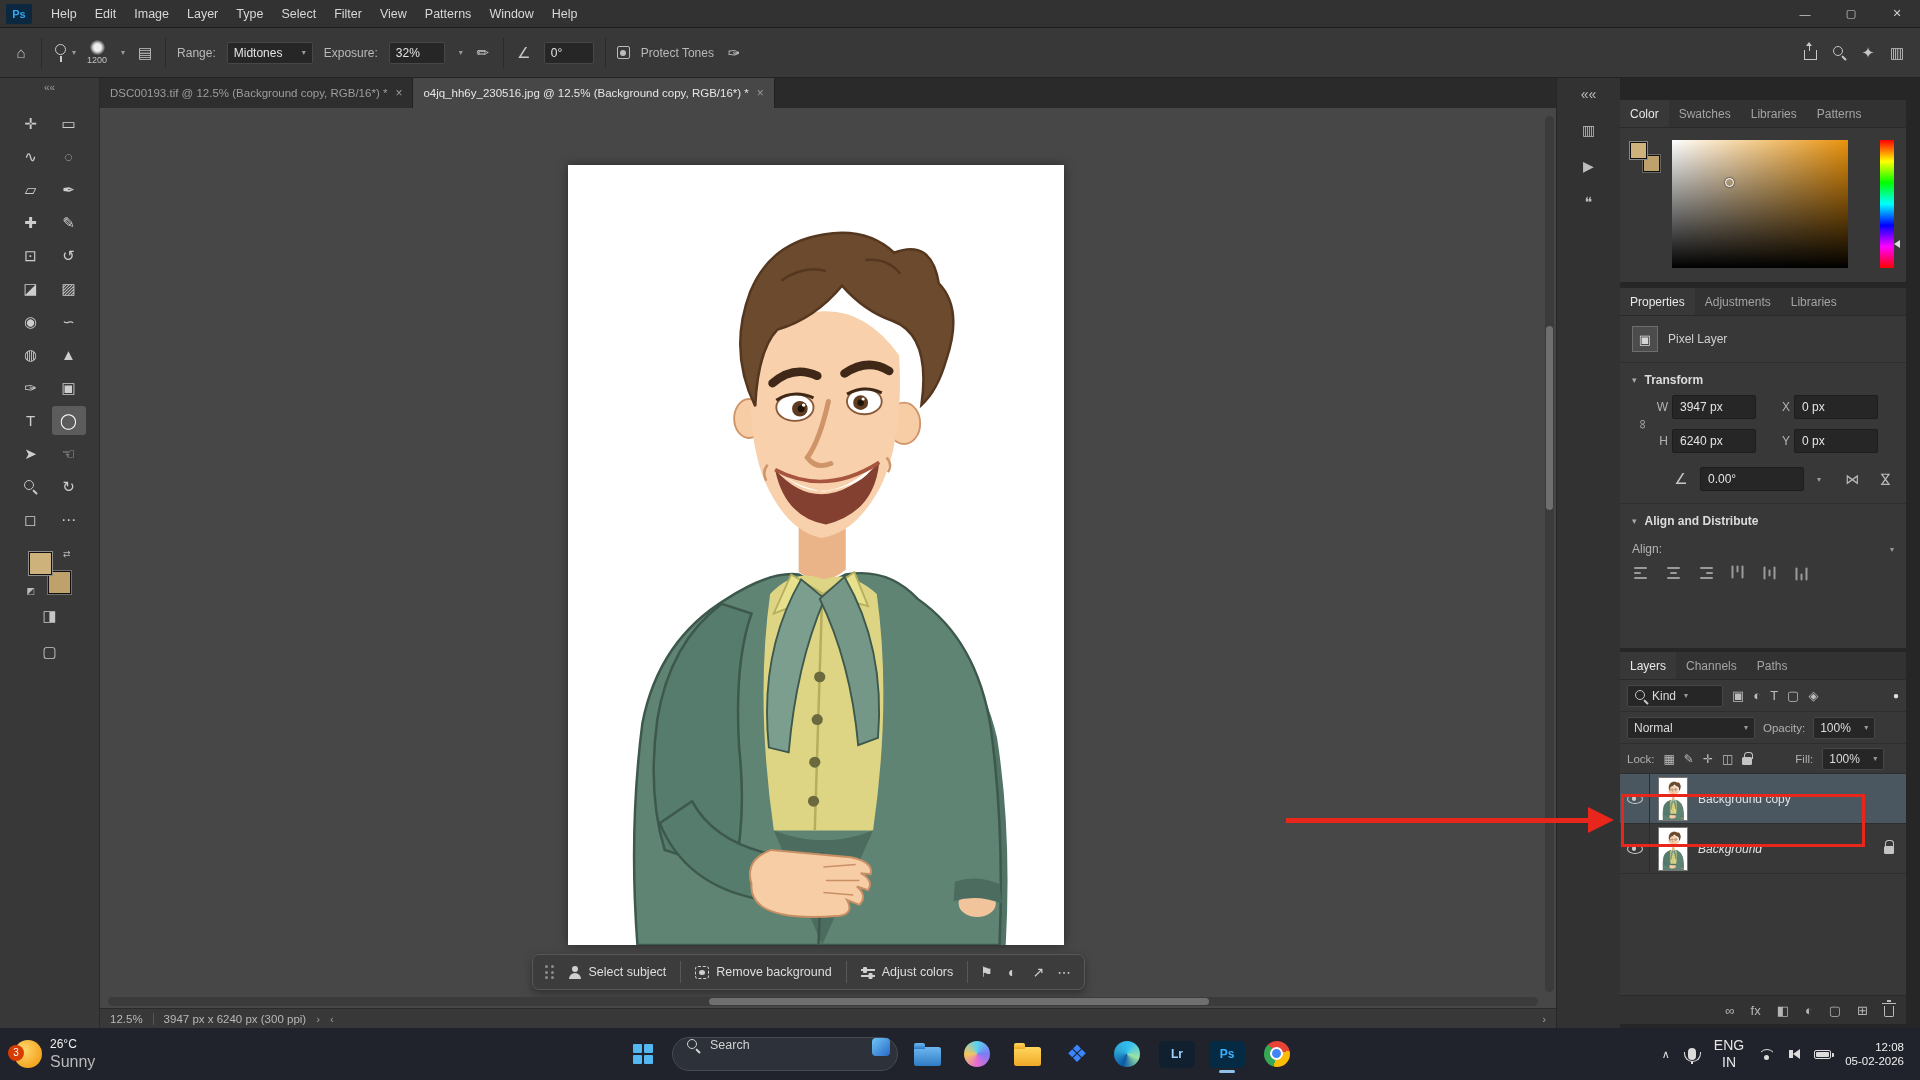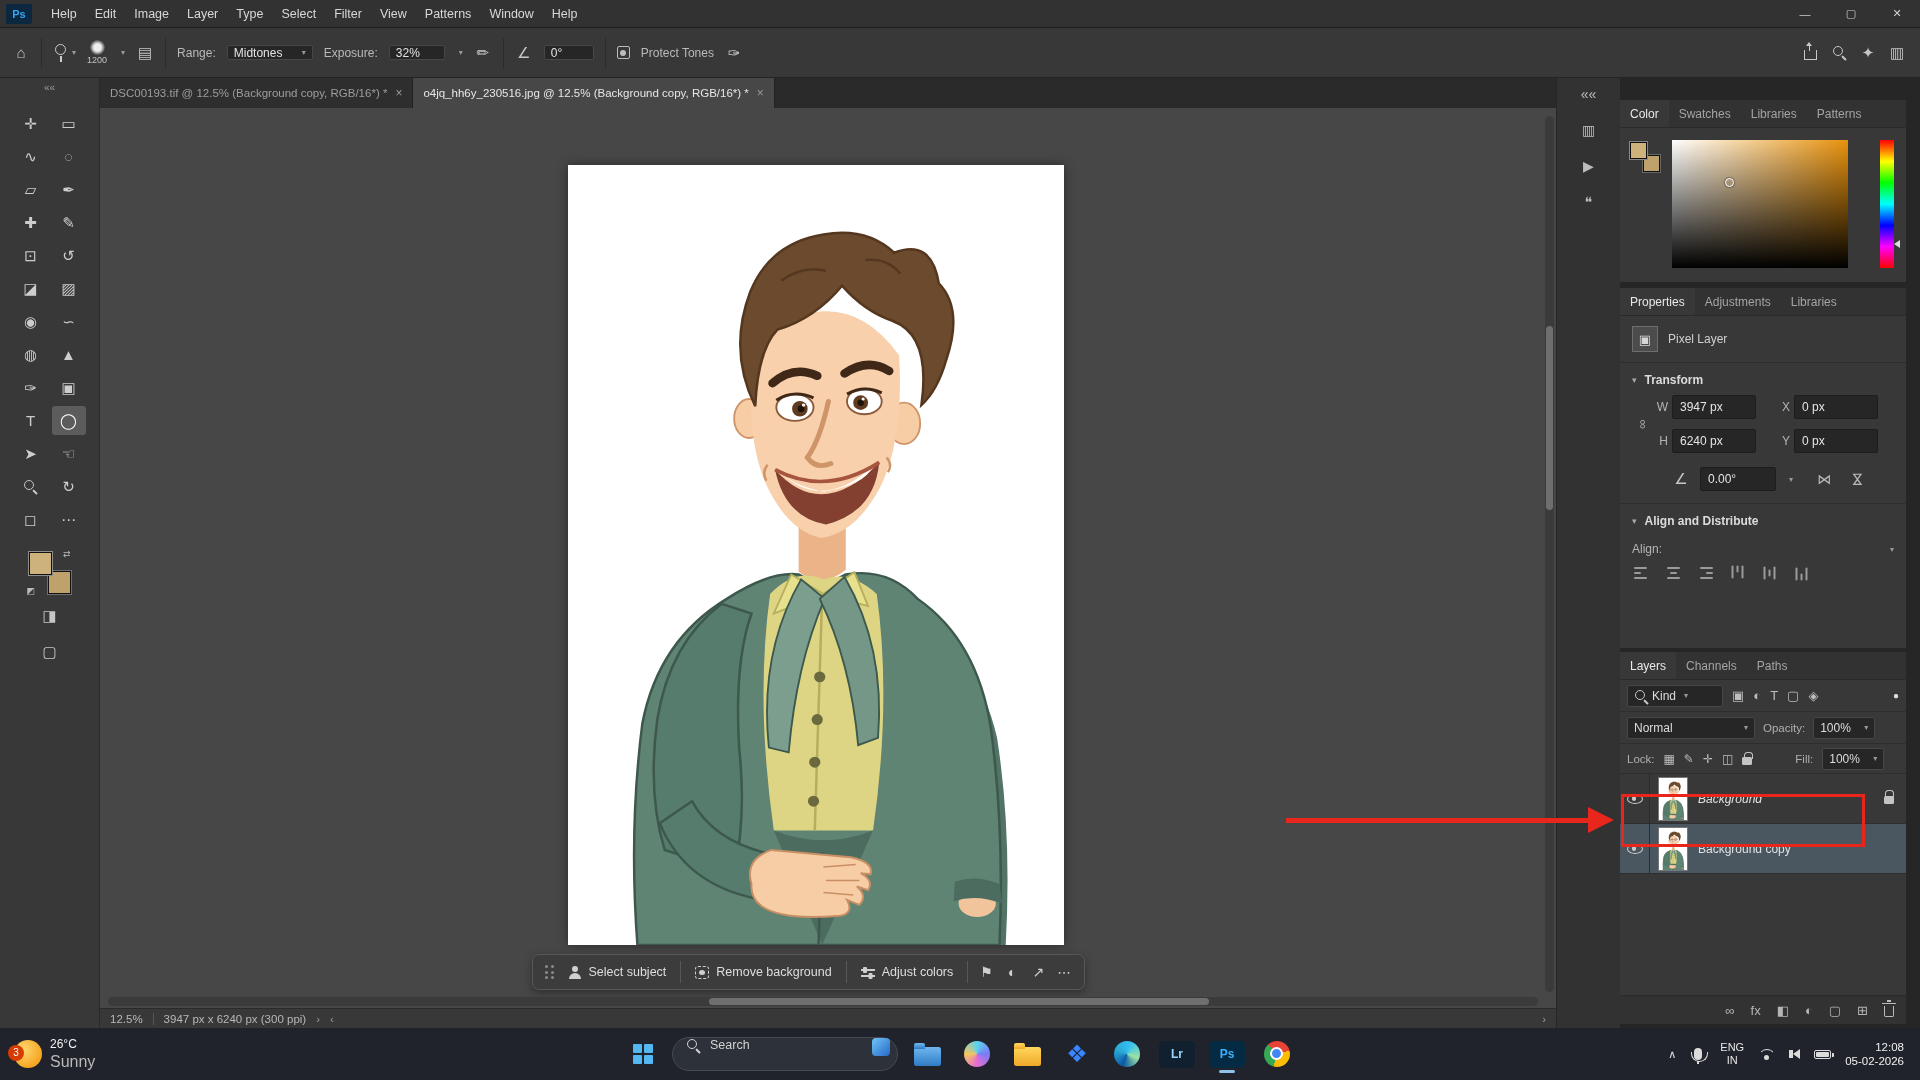--- a/index.html
+++ b/index.html
@@ -9,21 +9,21 @@
 #menubar{position:absolute;top:0;left:0;width:1920px;height:28px;background:#323232;border-bottom:1px solid #1e1e1e;display:flex;align-items:center;z-index:10}
 .ps-logo{width:26px;height:20px;margin:0 10px 0 6px;background:#0b2840;color:#35a7f0;font-weight:bold;font-size:11px;display:flex;align-items:center;justify-content:center;border-radius:2px}
 .menu-item{padding:0 9px;height:28px;display:flex;align-items:center;font-size:12.5px;color:#d8d8d8}
 .win-controls{margin-left:auto;display:flex}
 .win-btn{width:46px;height:28px;display:flex;align-items:center;justify-content:center;color:#cfcfcf;font-size:11px}
 
 #optionsbar{position:absolute;top:28px;left:0;width:1920px;height:50px;background:#383838;border-bottom:1px solid #242424;display:flex;align-items:center;gap:11px;padding:0 14px 0 12px;z-index:9}
 .ob-ic{color:#c6c6c6;font-size:15px;display:flex;align-items:center;justify-content:center;min-width:18px}
 .ob-sep{width:1px;height:30px;background:#2b2b2b}
 .ob-label{color:#b9b9b9;font-size:12px}
-.ob-field{background:#262626;border:1px solid #474747;border-radius:2px;height:15px;display:flex;align-items:center;justify-content:space-between;padding:0 6px;color:#e3e3e3;font-size:12px}
+.ob-field{background:#262626;border:1px solid #474747;border-radius:2px;height:22px;display:flex;align-items:center;justify-content:space-between;padding:0 6px;color:#e3e3e3;font-size:12px}
 .w86{width:86px}.w56{width:56px}.w50{width:50px}
 .dd{font-size:8px;color:#9a9a9a;margin-left:3px}
 .tool-current{display:flex;align-items:center;gap:2px}
 .brush-pre{display:flex;flex-direction:column;align-items:center;line-height:1}
 .bdot{width:15px;height:15px;border-radius:50%;background:radial-gradient(circle,#ededed 35%,rgba(237,237,237,0) 75%)}
 .bnum{font-size:9px;color:#c2c2c2;margin-top:1px}
 .loli{display:inline-block;width:14px;height:17px;position:relative}
 .loli::before{content:"";position:absolute;top:0;left:2px;width:9px;height:9px;border:1.8px solid #ccc;border-radius:50%}
 .loli::after{content:"";position:absolute;left:7.2px;top:11.5px;width:1.8px;height:6px;background:#ccc}
 .pt-ic{width:13px;height:13px;border:1.5px solid #bbb;border-radius:2px;position:relative;display:inline-block}
@@ -175,21 +175,21 @@
 .adobe-tile{width:36px;height:27px;border-radius:5px;background:#042a44;color:#3cb1ff;font-weight:bold;font-size:12px;display:flex;align-items:center;justify-content:center}
 .adobe-tile.lr{background:#10202e;color:#9ed5ff}
 .chrome{width:26px;height:26px;border-radius:50%;background:conic-gradient(from -45deg,#ea4335 0 33.3%,#fbbc05 0 66.6%,#34a853 0 100%);position:relative}
 .chrome::after{content:"";position:absolute;left:6px;top:6px;width:9px;height:9px;background:#4285f4;border:2.5px solid #fff;border-radius:50%}
 .run-ind{position:absolute;bottom:2px;left:50%;transform:translateX(-50%);width:16px;height:3px;border-radius:2px;background:#8fc3ea}
 .tray{margin-left:auto;display:flex;align-items:center;gap:14px;padding-right:16px}
 .tray-chev{color:#e0e0e0;font-size:11px}
 .icon-mic{width:8px;height:12px;background:#dcdcdc;border-radius:4px;position:relative;margin:0 4px}
 .icon-mic::before{content:"";position:absolute;left:-3.5px;top:4px;width:15px;height:9px;border:1.6px solid #dcdcdc;border-top:none;border-radius:0 0 9px 9px}
 .icon-mic::after{content:"";position:absolute;left:3px;bottom:-4px;width:2px;height:3.5px;background:#dcdcdc}
-.lang{line-height:1.2;font-size:11px;color:#e6e6e6;text-align:center}
+.lang{line-height:1.2;font-size:14px;color:#e6e6e6;text-align:center}
 .icon-wifi{width:16px;height:12px;position:relative}
 .icon-wifi::before{content:"";position:absolute;left:0;top:1px;width:16px;height:16px;border:1.8px solid #dcdcdc;border-radius:50%;clip-path:polygon(50% 50%,-20% -20%,120% -20%)}
 .icon-wifi::after{content:"";position:absolute;left:5.6px;top:7px;width:5px;height:5px;background:#dcdcdc;border-radius:50%}
 .icon-vol{width:0;height:0;border:5px solid transparent;border-right:7px solid #dcdcdc;position:relative}
 .icon-vol::before{content:"";position:absolute;left:-4px;top:-4px;width:3.5px;height:8px;background:#dcdcdc}
 .icon-batt{width:17px;height:9px;border:1.5px solid #dcdcdc;border-radius:2px;position:relative}
 .icon-batt::before{content:"";position:absolute;left:1px;top:1px;right:1px;bottom:1px;background:#dcdcdc;border-radius:1px}
 .icon-batt::after{content:"";position:absolute;right:-4px;top:2px;width:2px;height:4px;background:#dcdcdc;border-radius:0 1px 1px 0}
 .clock{line-height:1.25;font-size:11.5px;color:#efefef;text-align:right}
 </style>
@@ -470,21 +470,21 @@
       <span class="tf-label">X</span>
       <span class="tf-field">0 px</span>
       <span class="tf-label">H</span>
       <span class="tf-field">6240 px</span>
       <span></span>
       <span class="tf-label">Y</span>
       <span class="tf-field">0 px</span>
     </div>
     <div class="angle-row">
       <span class="ob-ic">∠</span>
-      <span class="tf-field" style="width:76px">
+      <span class="tf-field" style="width:104px">
           <span>0.00°</span>
         </span>
       <span class="dd">▾</span>
       <span class="flip">⋈</span>
       <span class="flip v">⋈</span>
     </div>
     <div class="sec-div"></div>
     <div class="sec-head">
       <span class="chev">▾</span>
       <span>Align and Distribute</span>
@@ -564,43 +564,43 @@
       <span class="lk-ic">✛</span>
       <span class="lk-ic">◫</span>
       <span class="css-lock"></span>
       <span class="lp-lab" style="margin-left:34px">Fill:</span>
       <div class="sel small">
         <span>100%</span>
         <span class="dd">▾</span>
       </div>
     </div>
     <div class="lp-list">
+      <div class="layer-row selected">
+        <span class="eye-cell">
+            <span class="eye"></span>
+          </span>
+        <span class="layer-thumb">
+            <svg viewBox="0 0 400 640" preserveAspectRatio="none">
+              <use href="#man-art"></use>
+            </svg>
+          </span>
+        <span class="layer-name">Background copy</span>
+      </div>
       <div class="layer-row">
         <span class="eye-cell">
             <span class="eye"></span>
           </span>
         <span class="layer-thumb">
             <svg viewBox="0 0 400 640" preserveAspectRatio="none">
               <use href="#man-art"></use>
             </svg>
           </span>
         <span class="layer-name it">Background</span>
         <span class="lock-cell"><span class="css-lock"></span></span>
       </div>
-      <div class="layer-row selected">
-        <span class="eye-cell">
-            <span class="eye"></span>
-          </span>
-        <span class="layer-thumb">
-            <svg viewBox="0 0 400 640" preserveAspectRatio="none">
-              <use href="#man-art"></use>
-            </svg>
-          </span>
-        <span class="layer-name">Background copy</span>
-      </div>
     </div>
     <div class="lp-bottom">
       <span class="lb-ic">∞</span>
       <span class="lb-ic">fx</span>
       <span class="lb-ic">◧</span>
       <span class="lb-ic">◐</span>
       <span class="lb-ic">▢</span>
       <span class="lb-ic">⊞</span>
       <span class="icon-trash"></span>
     </div>

